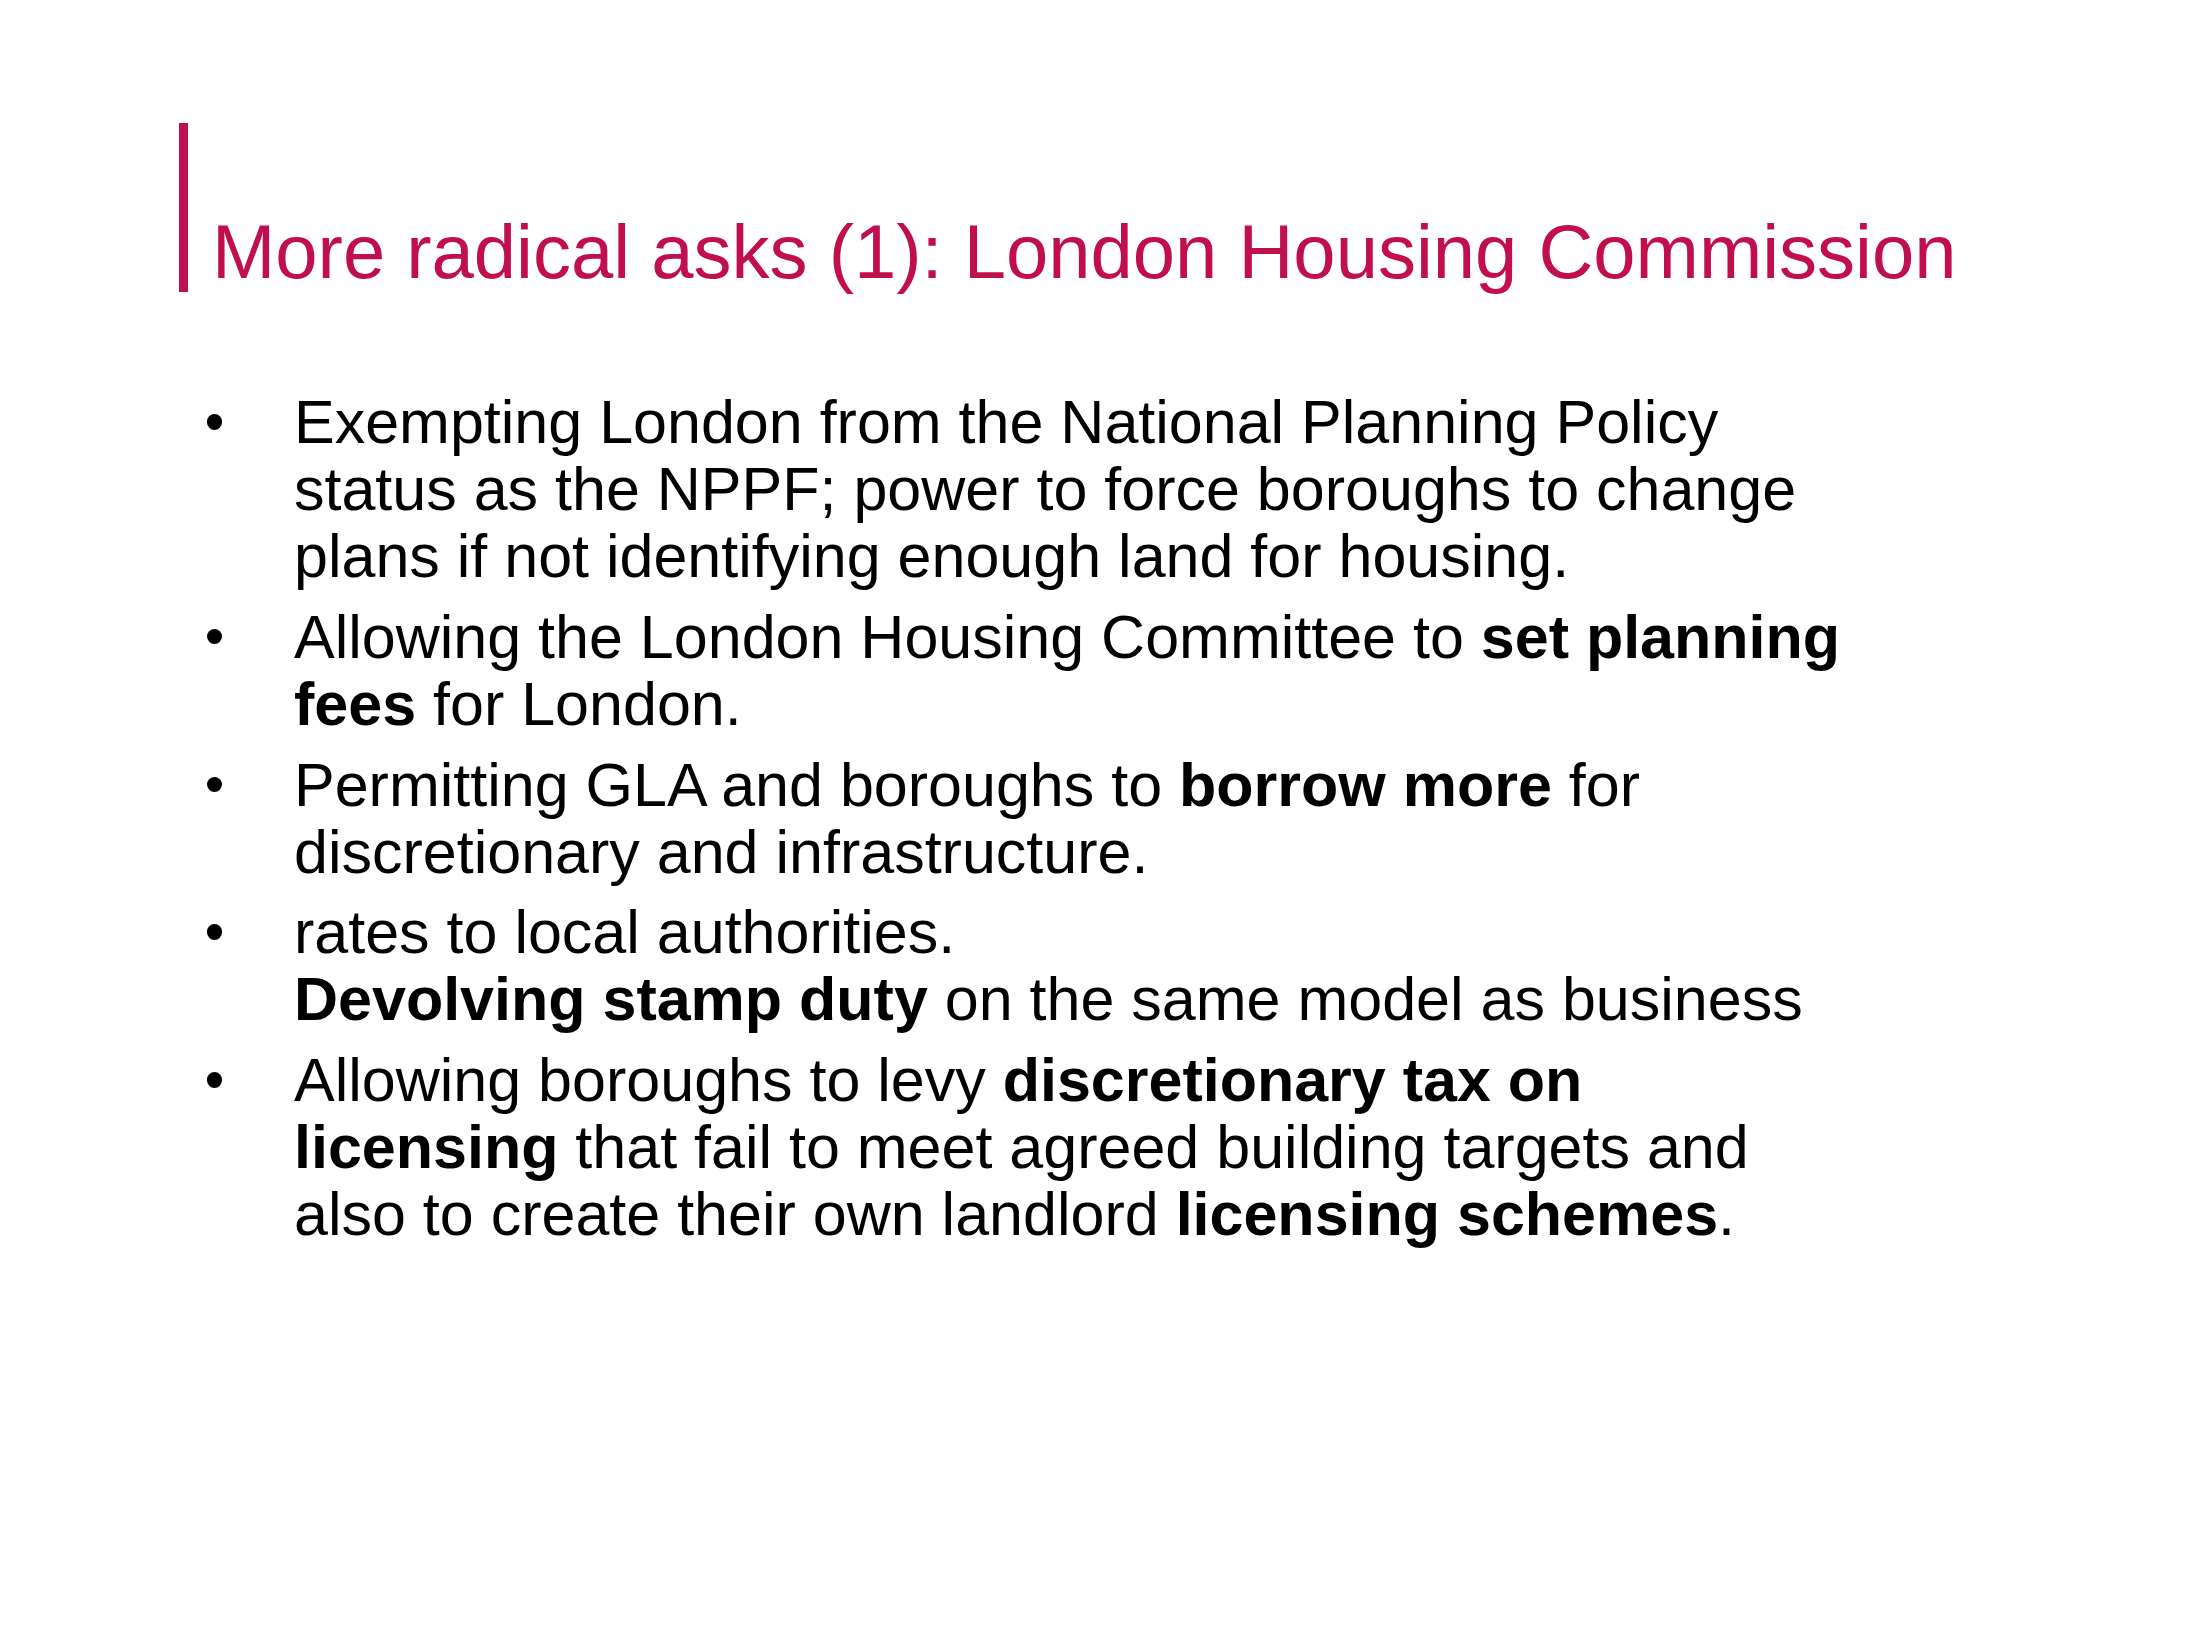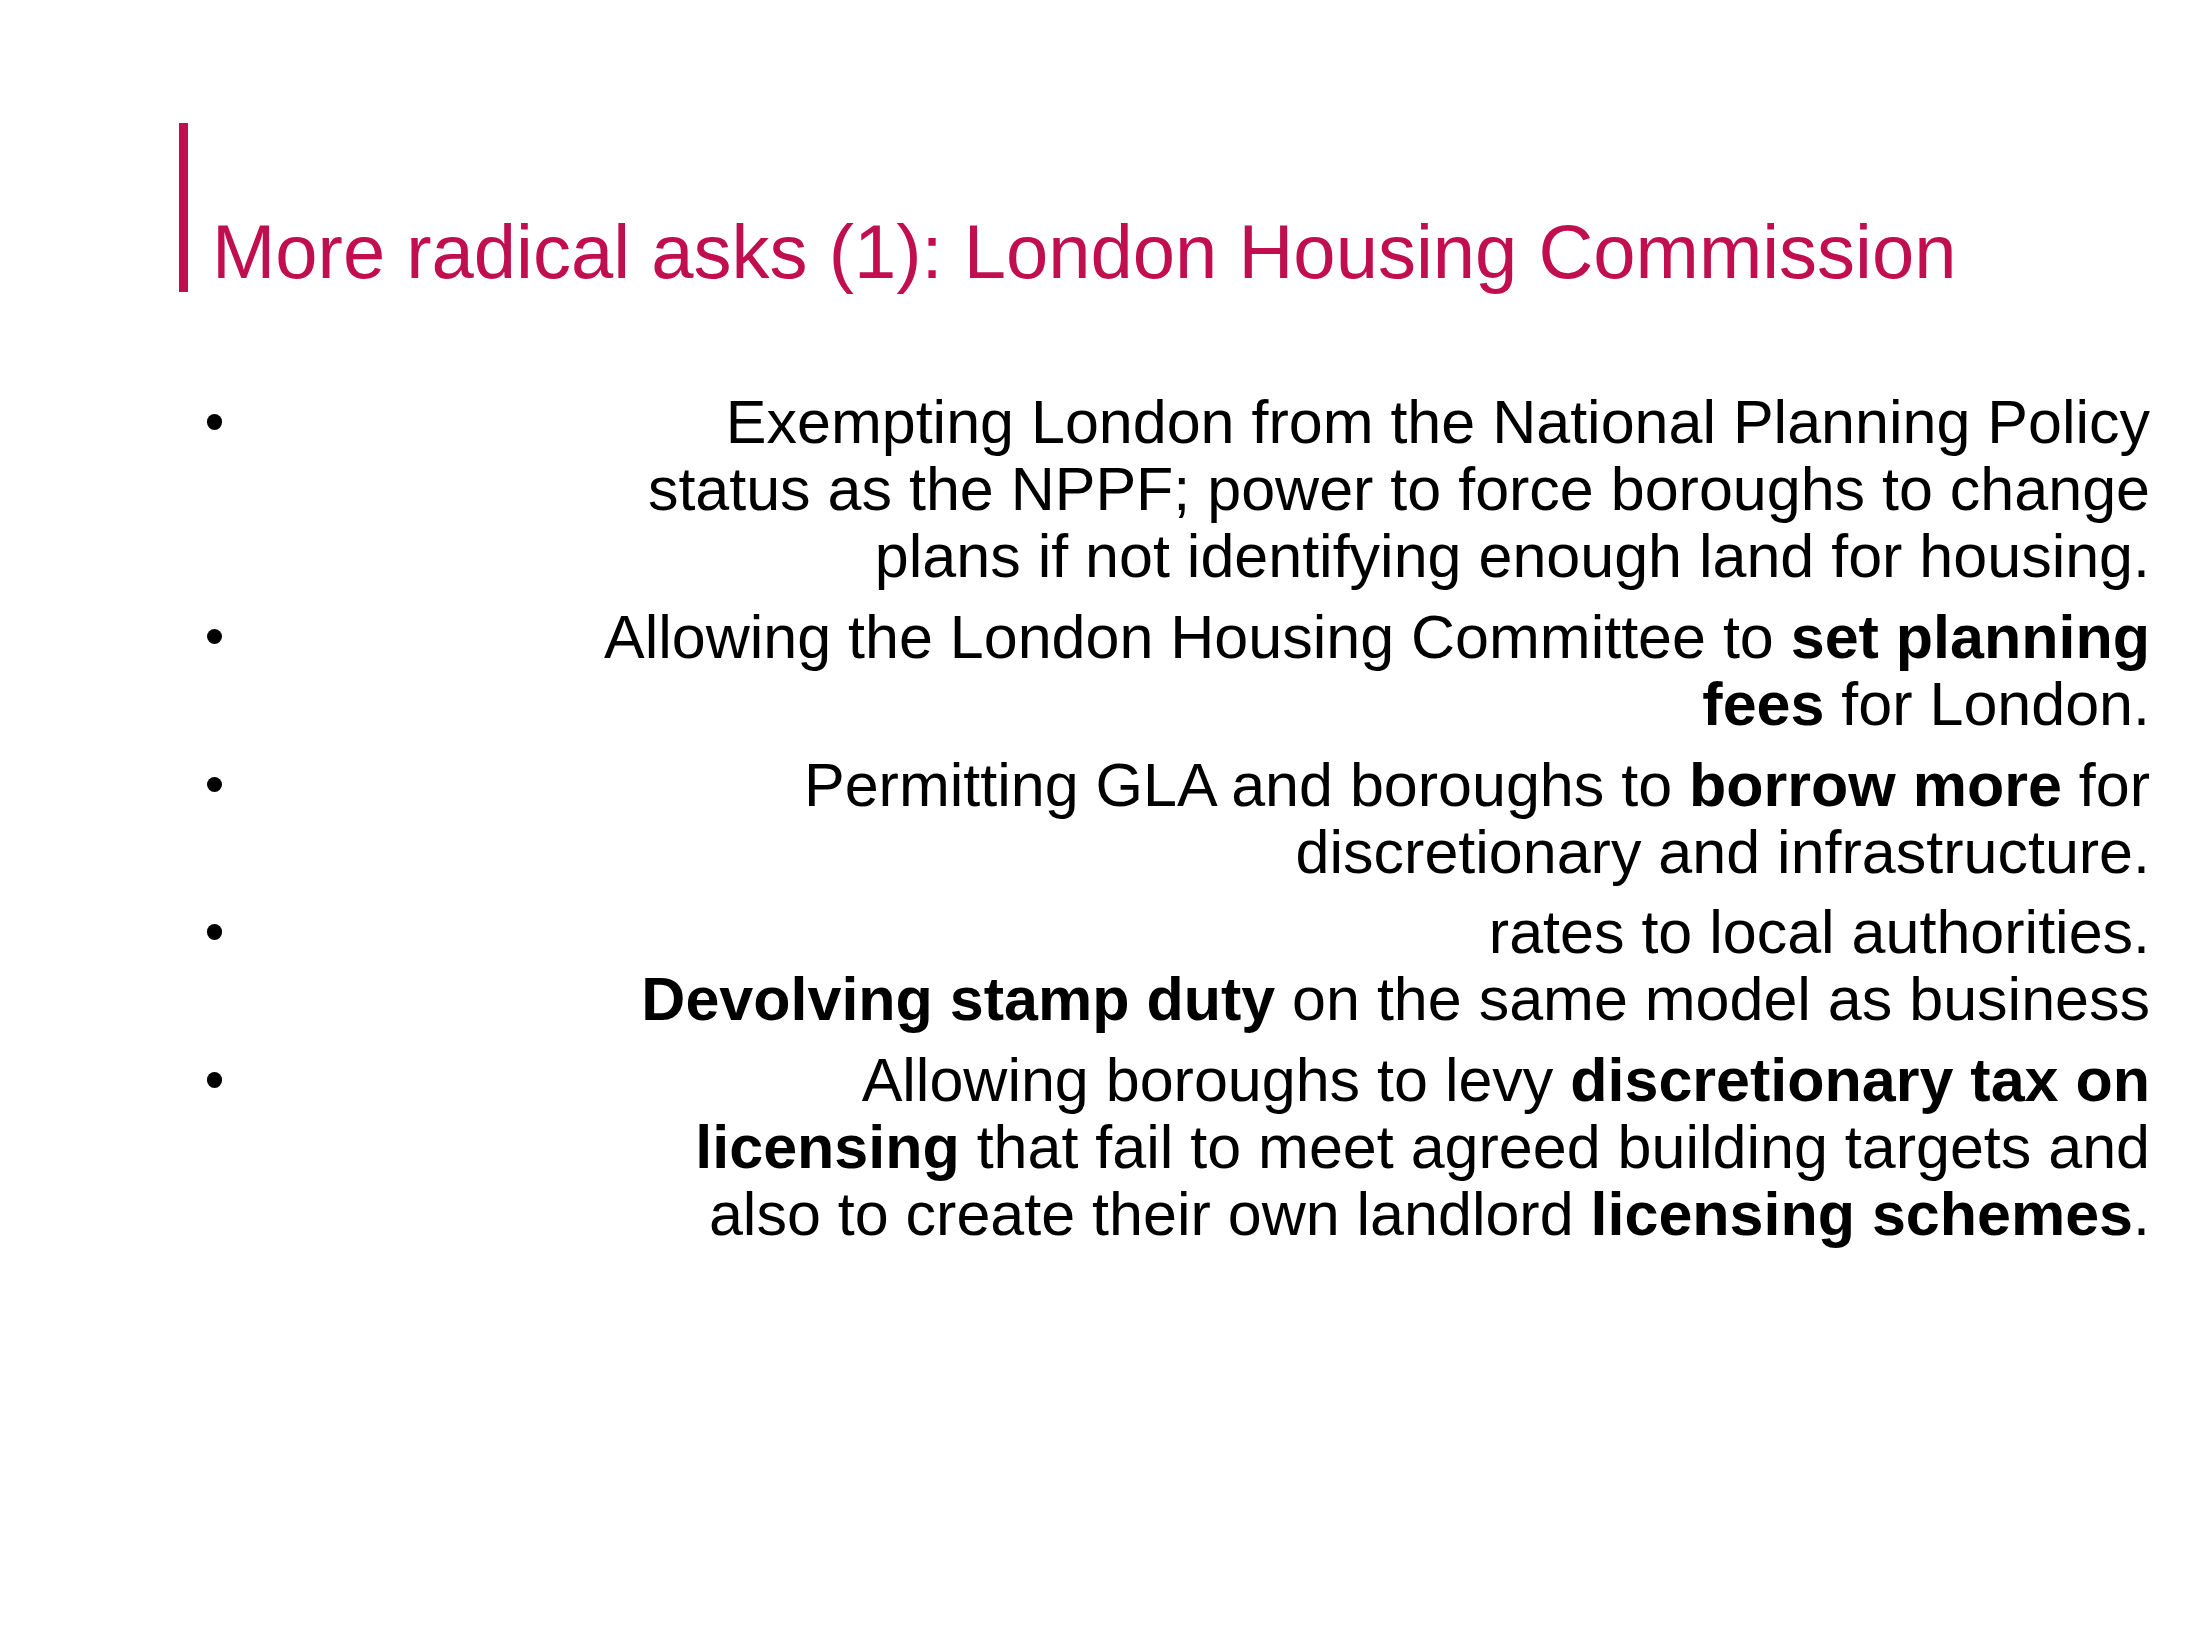--- a/index.html
+++ b/index.html
@@ -55,21 +55,20 @@
     position: absolute;
     left: 0.9px;
     top: 25px;
     width: 15.5px;
     height: 15.5px;
     border-radius: 50%;
     background: var(--text, #000000);
   }
   .text {
     flex: 1 1 auto;
-    text-align: right;
   }
   .line {
     font-size: 61px;
     line-height: 67px;
     white-space: nowrap;
   }
   .line .bold {
     font-weight: 700;
   }
 </style>

